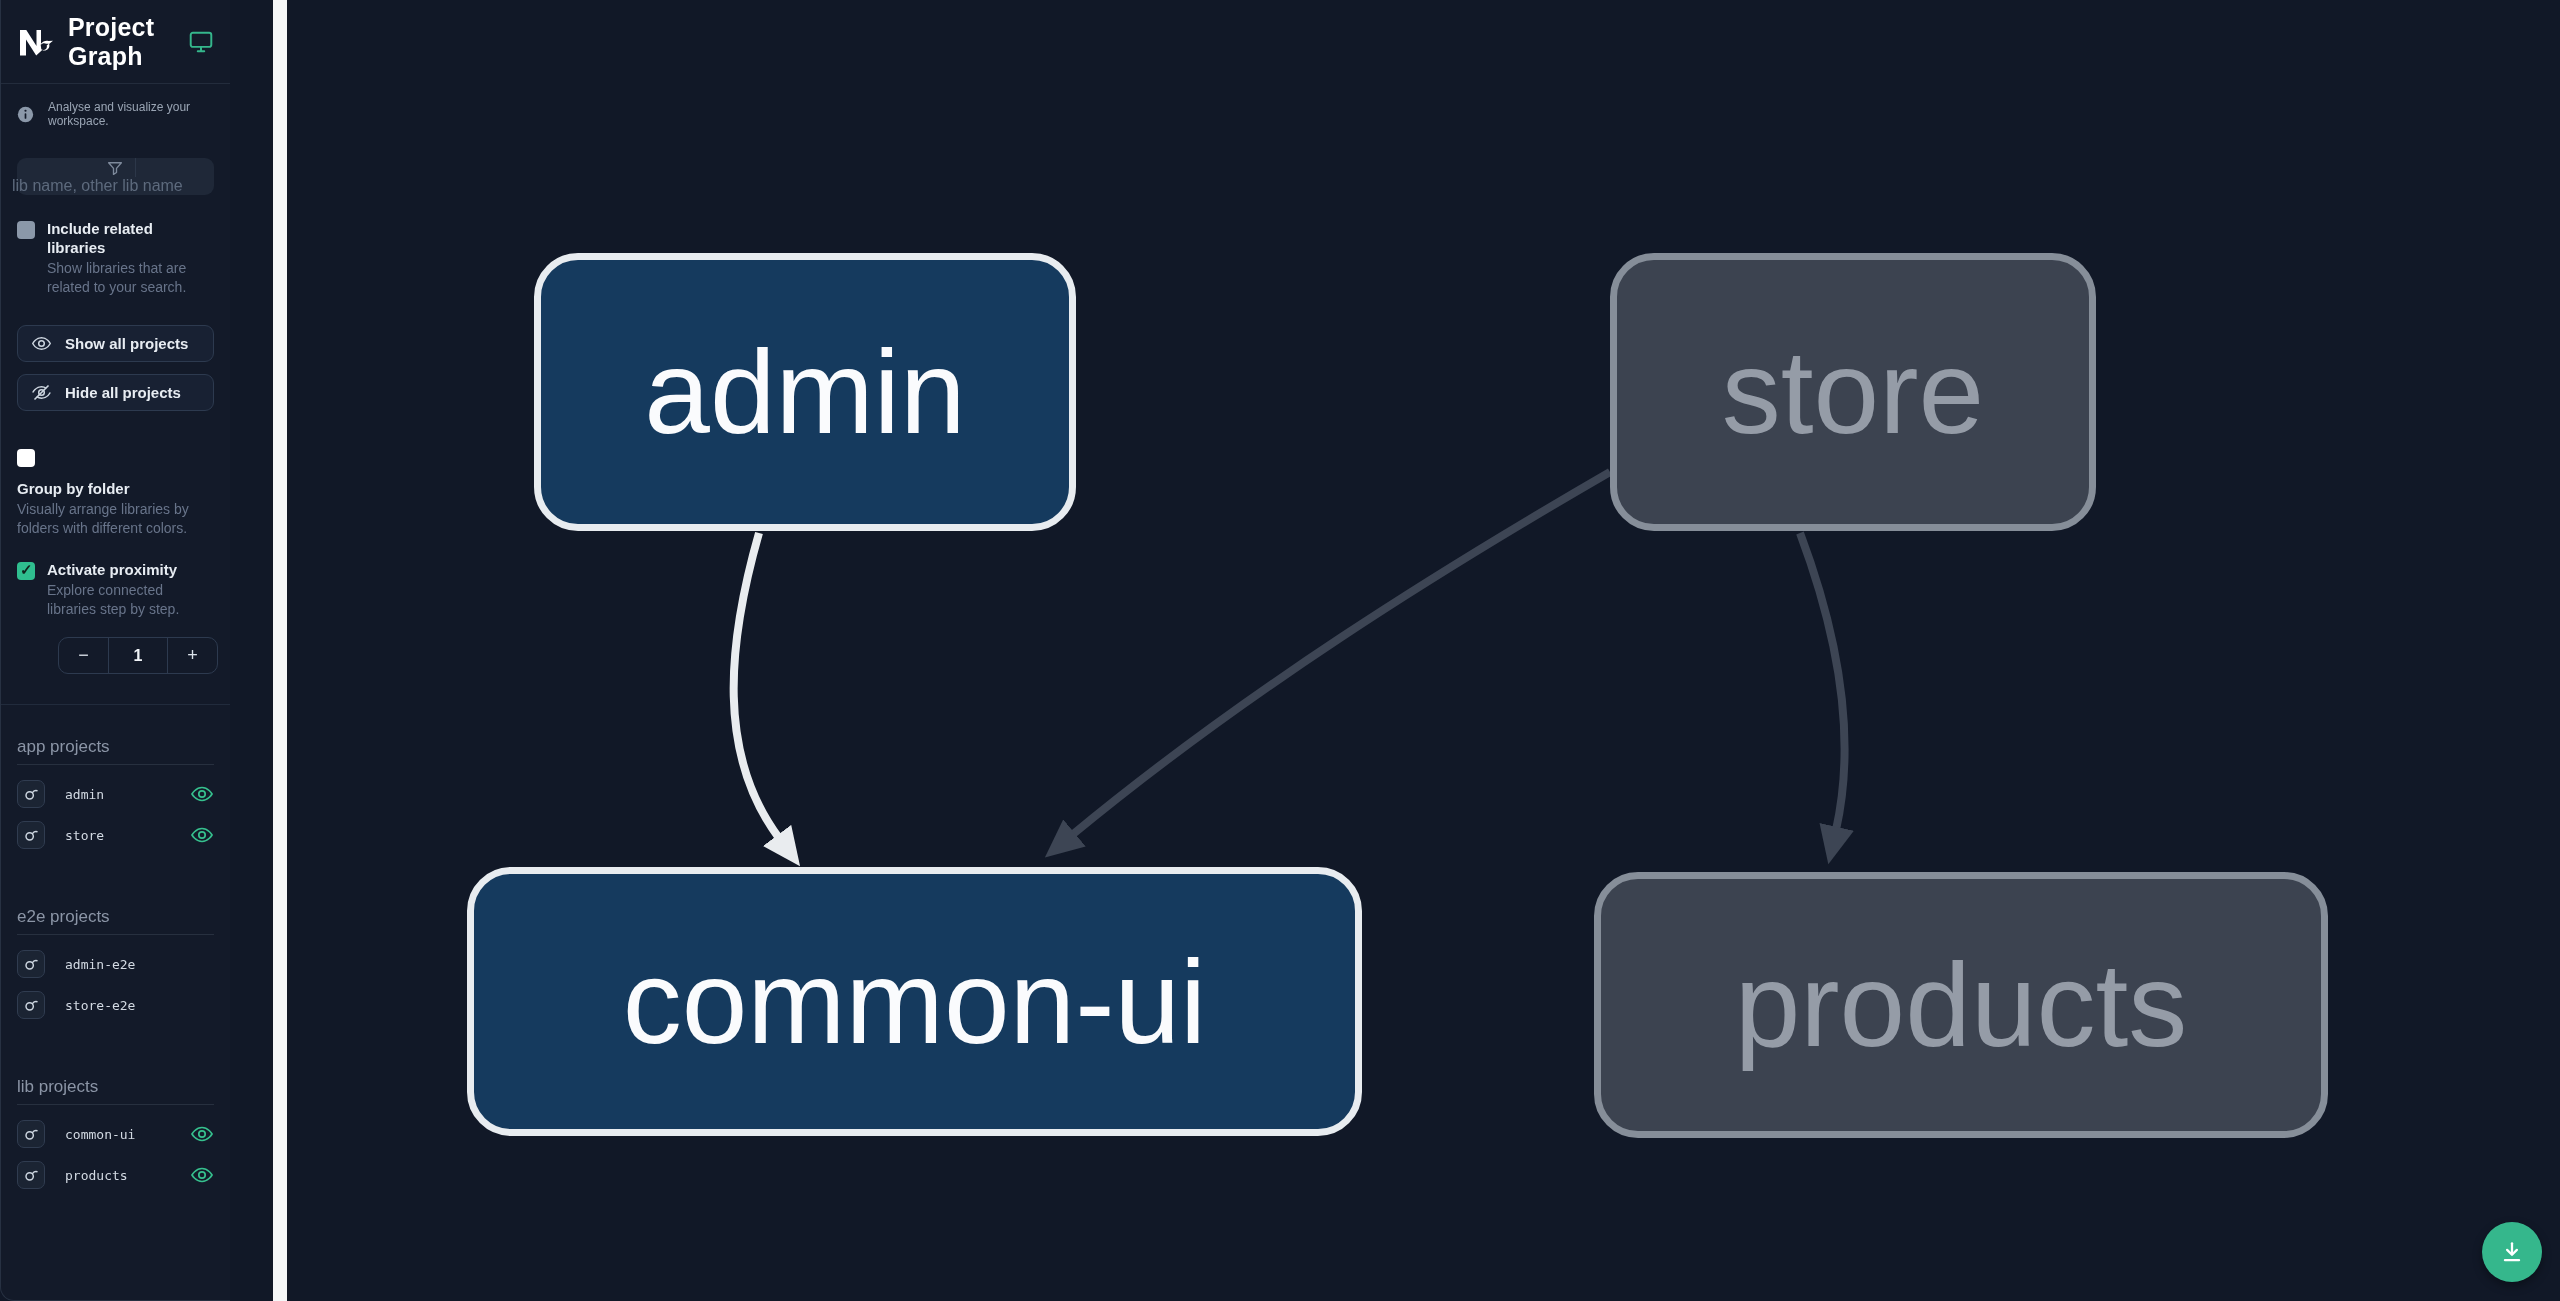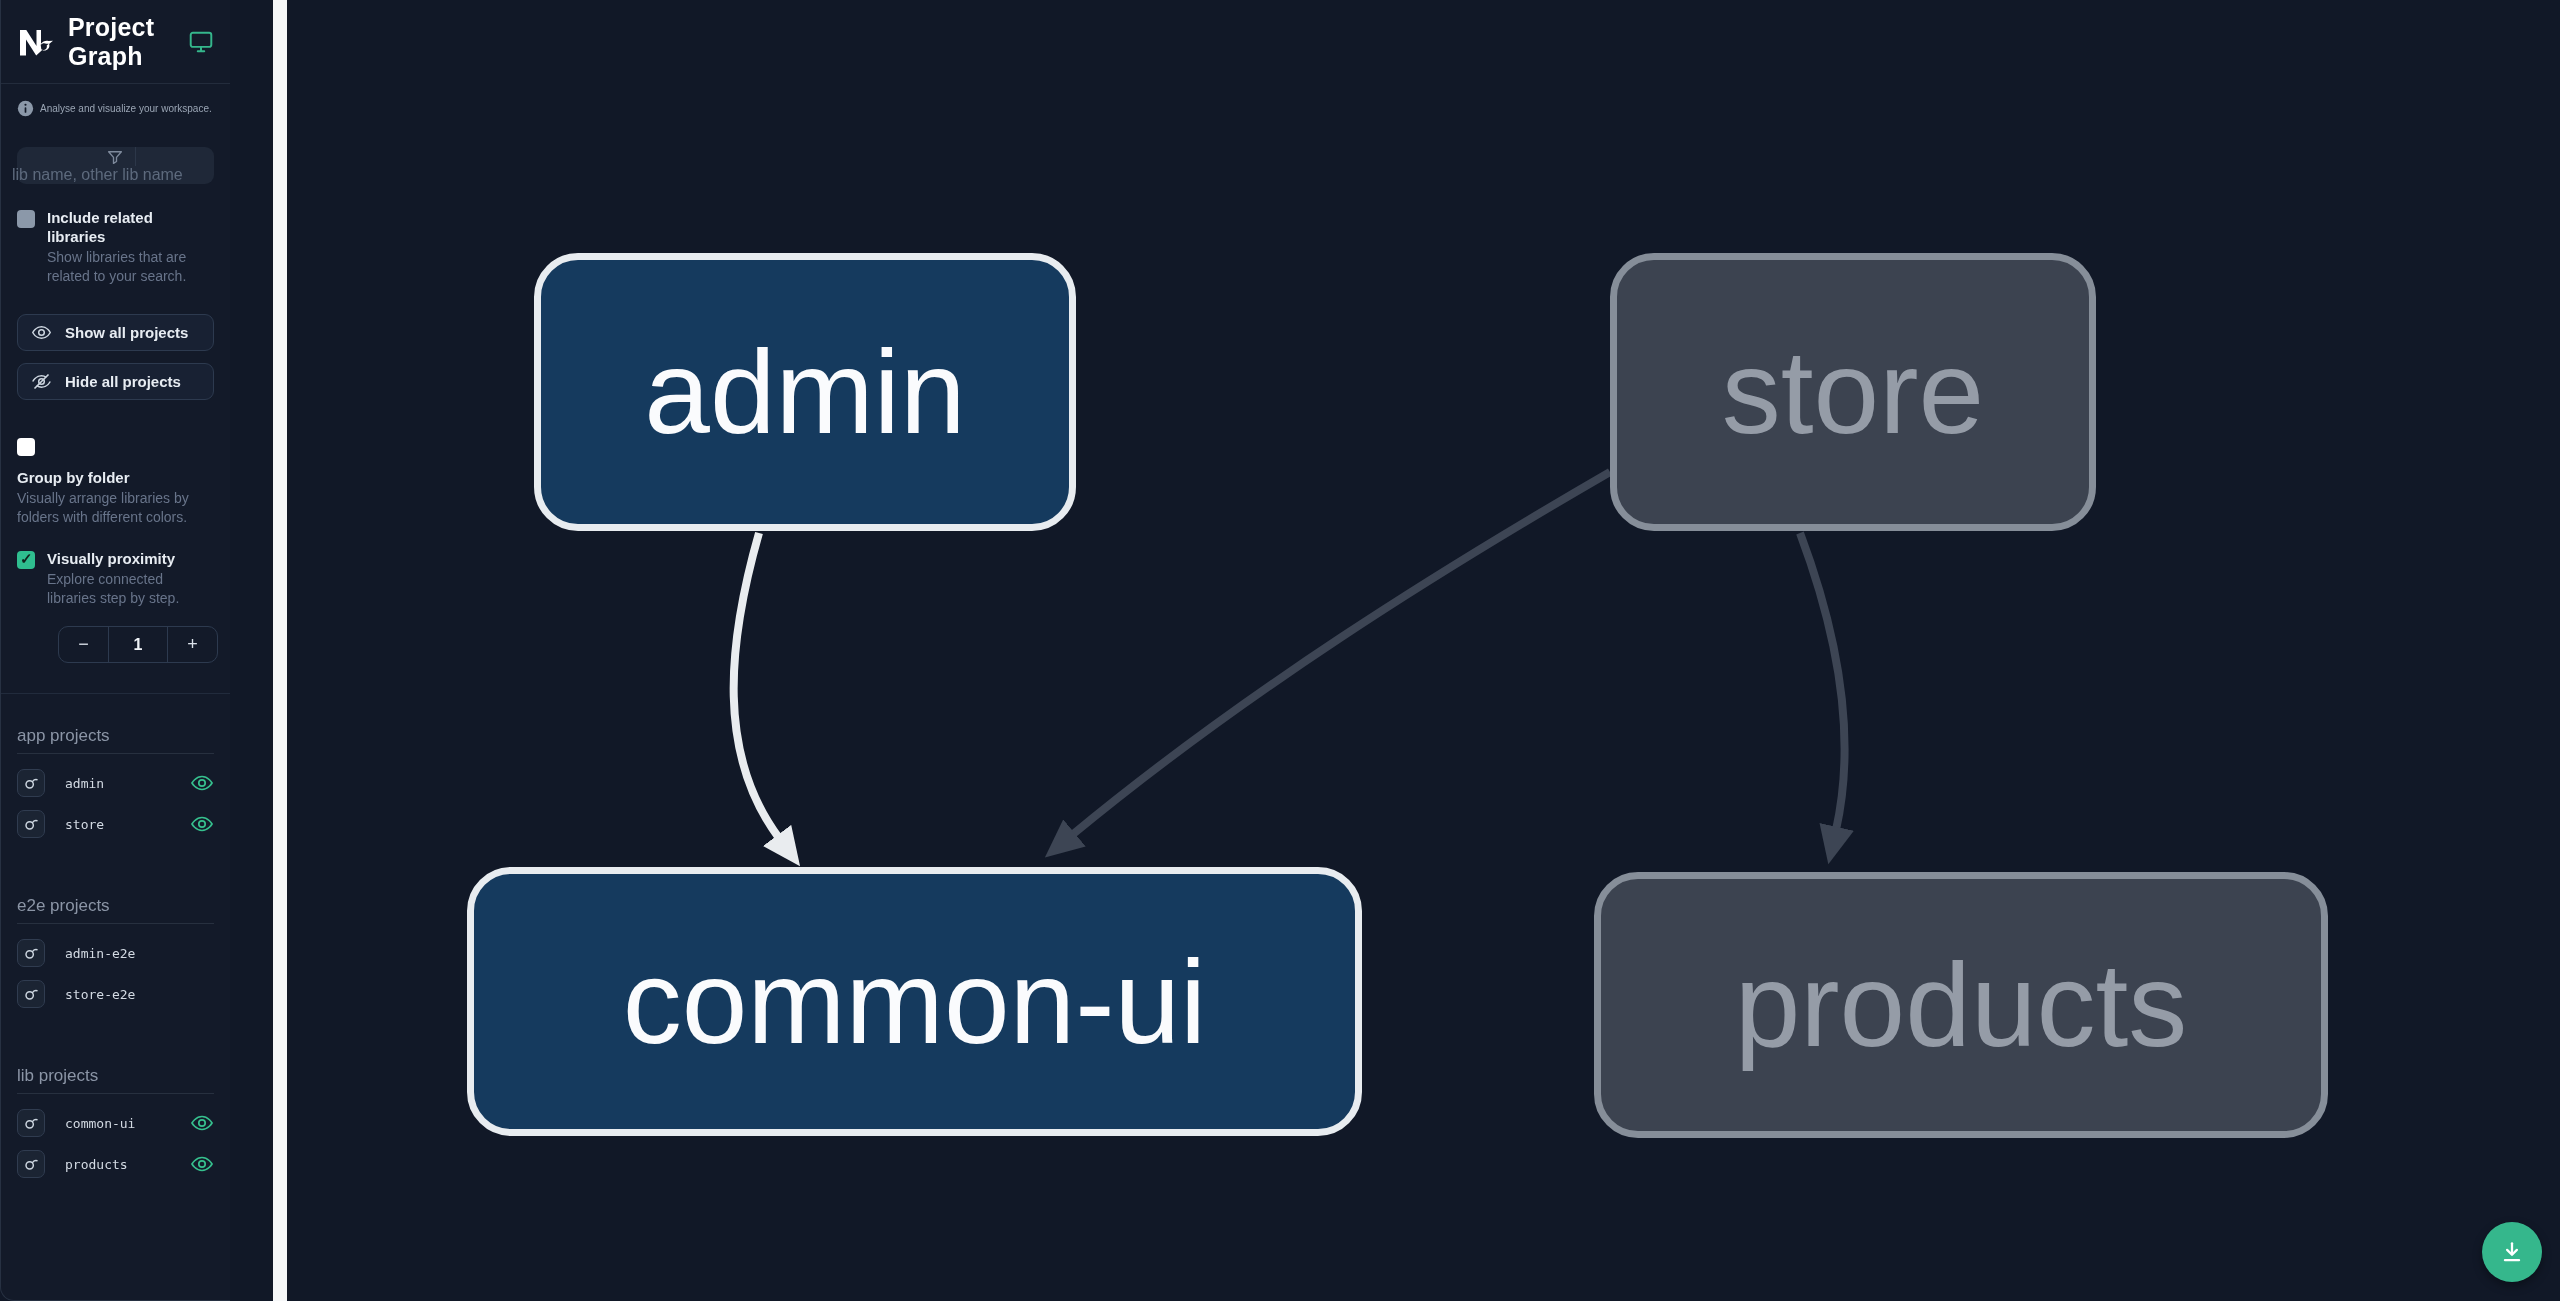--- a/index.html
+++ b/index.html
@@ -28,23 +28,23 @@
     height:84px; flex:0 0 84px;
     display:flex; align-items:center; gap:15px;
     padding:0 16px;
     border-bottom:1px solid #232c3c;
   }
   .nx-logo { width:36px; height:36px; display:block; }
   .sb-title { font-size:25px; font-weight:bold; color:#ffffff; letter-spacing:.2px; flex:1; }
   .monitor-icon { width:26px; height:26px; }
 
   .sb-tagline {
-    display:flex; align-items:center; gap:6px;
+    display:flex; align-items:center; gap:14px;
     padding:0 16px; margin-top:16px;
-    font-size:10px; color:#9aa5b4;
+    font-size:12px; color:#9aa5b4;
   }
   .info-icon { width:17px; height:17px; flex:0 0 17px; }
 
   .sb-search {
     margin:30px 16px 0 16px; height:37px;
     background:#1f2838; border-radius:9px;
     display:flex; align-items:center;flex-direction:column;
   }
   .sb-search .funnel-cell {
     width:40px; height:100%; display:flex; align-items:center; justify-content:center;
@@ -219,21 +219,21 @@
     <div class="cbx white"></div>
     <div>
       <div class="cbx-label">Group by folder</div>
       <div class="cbx-desc">Visually arrange libraries by folders with different colors.</div>
     </div>
   </div>
 
   <div class="checkbox-row mt-prox">
     <div class="cbx checked"></div>
     <div>
-      <div class="cbx-label">Visually proximity</div>
+      <div class="cbx-label">Activate proximity</div>
       <div class="cbx-desc">Explore connected libraries step by step.</div>
     </div>
   </div>
 
   <div class="stepper">
     <button class="st-btn">−</button>
     <div class="st-val">1</div>
     <button class="st-btn">+</button>
   </div>
 

